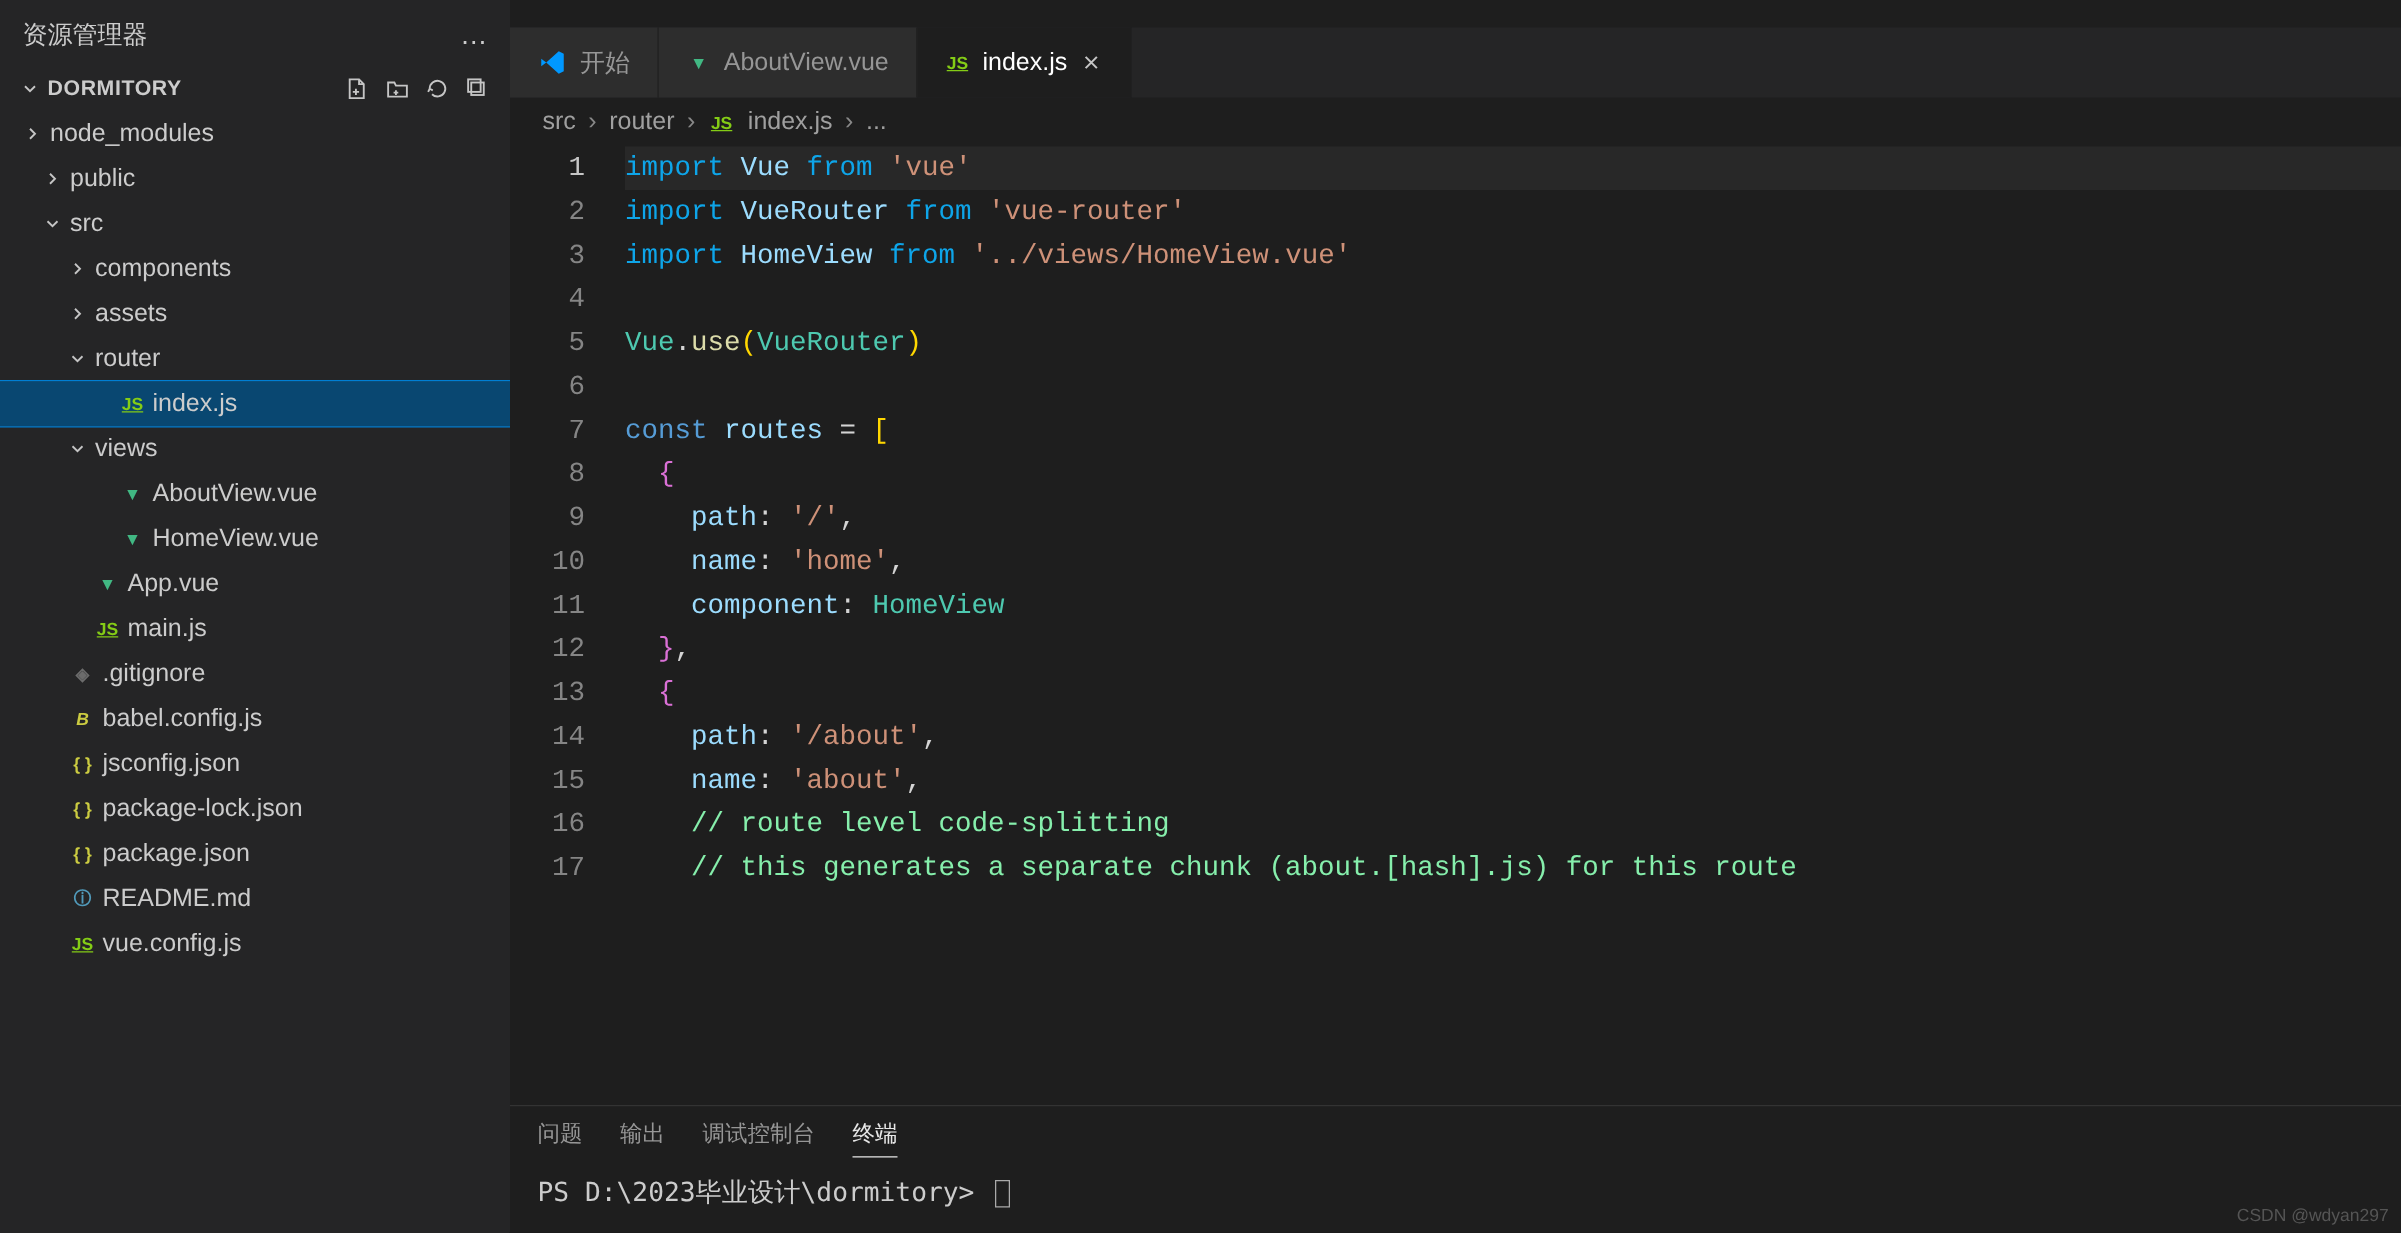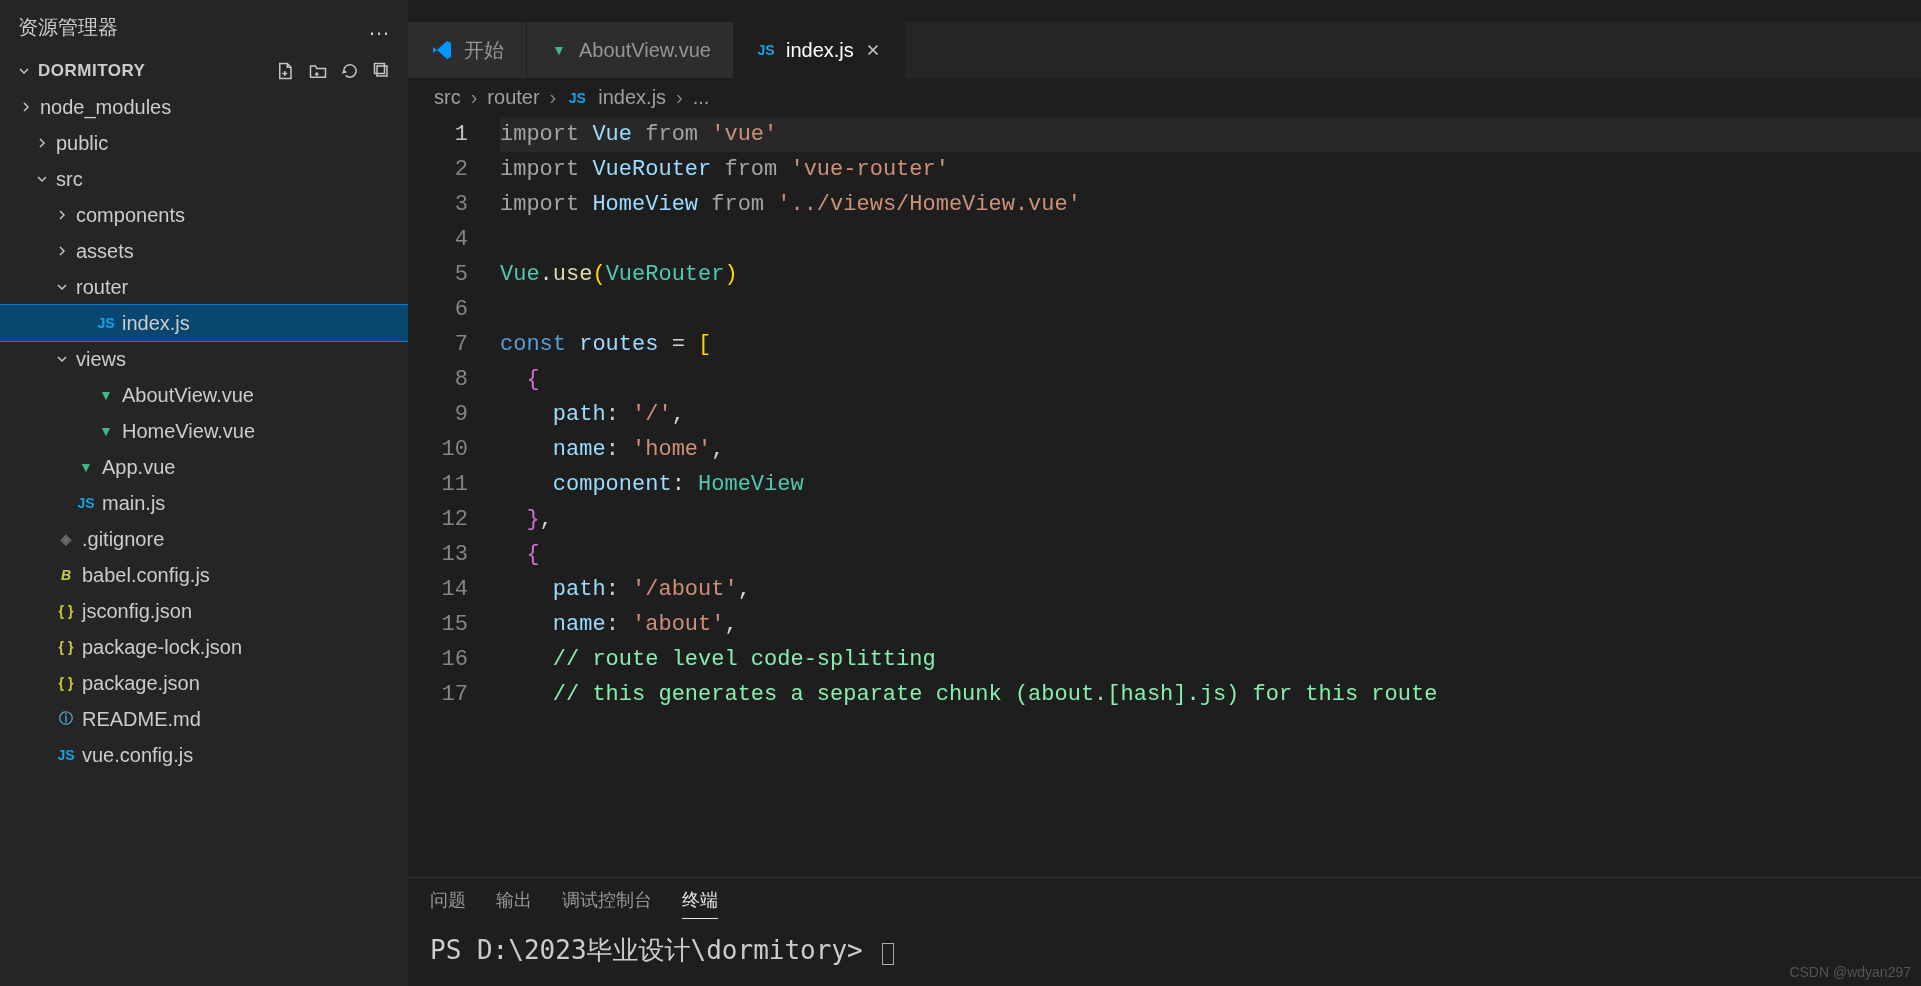--- a/index.html
+++ b/index.html
@@ -82,21 +82,21 @@
 .ficon {
   width: 20px;
   height: 20px;
   flex-shrink: 0;
   display: flex;
   align-items: center;
   justify-content: center;
   font-size: 14px;
   font-weight: 700;
 }
-.ficon.js { color: #0ea5e9; }
+.ficon.js { color: #84cc16; text-decoration: underline; }
 .ficon.vue { color: #41b883; }
 .ficon.json { color: #cbcb41; }
 .ficon.babel { color: #cbcb41; font-style: italic; }
 .ficon.git { color: #6c6c6c; }
 .ficon.readme { color: #519aba; }
 .main {
   flex: 1;
   display: flex;
   flex-direction: column;
   background: #1e1e1e;
@@ -158,21 +158,21 @@
 .gutter .ln.active { color: #c6c6c6; }
 .code {
   flex: 1;
   white-space: pre;
   line-height: 35px;
 }
 .code .line {
   height: 35px;
 }
 .code .line.hl { background: #282828; }
-.tok-kw { color: #a3a3a3; font-family: Liberation Mono, monospace; }
+.tok-kw { color: #0ea5e9; font-family: Liberation Mono, monospace; }
 .tok-var { color: #9cdcfe; }
 .tok-type { color: #4ec9b0; }
 .tok-str { color: #ce9178; }
 .tok-func { color: #dcdcaa; }
 .tok-const { color: #569cd6; }
 .tok-prop { color: #9cdcfe; }
 .tok-punct { color: #d4d4d4; }
 .tok-brace { color: #ffd700; }
 .tok-brace2 { color: #da70d6; }
 .tok-comment { color: #86efac; }
@@ -191,21 +191,21 @@
   cursor: pointer;
   padding-bottom: 6px;
 }
 .panel-tab.active {
   color: #e7e7e7;
   border-bottom: 1px solid #e7e7e7;
 }
 .terminal {
   padding: 14px 22px 18px;
   font-family: Consolas, monospace;
-  font-size: 26px;
+  font-size: 21px;
   color: #cccccc;
 }
 .term-prompt { color: #cccccc; }
 .cursor-block {
   display: inline-block;
   width: 12px;
   height: 22px;
   border: 1px solid #aaa;
   vertical-align: text-bottom;
   margin-left: 4px;

